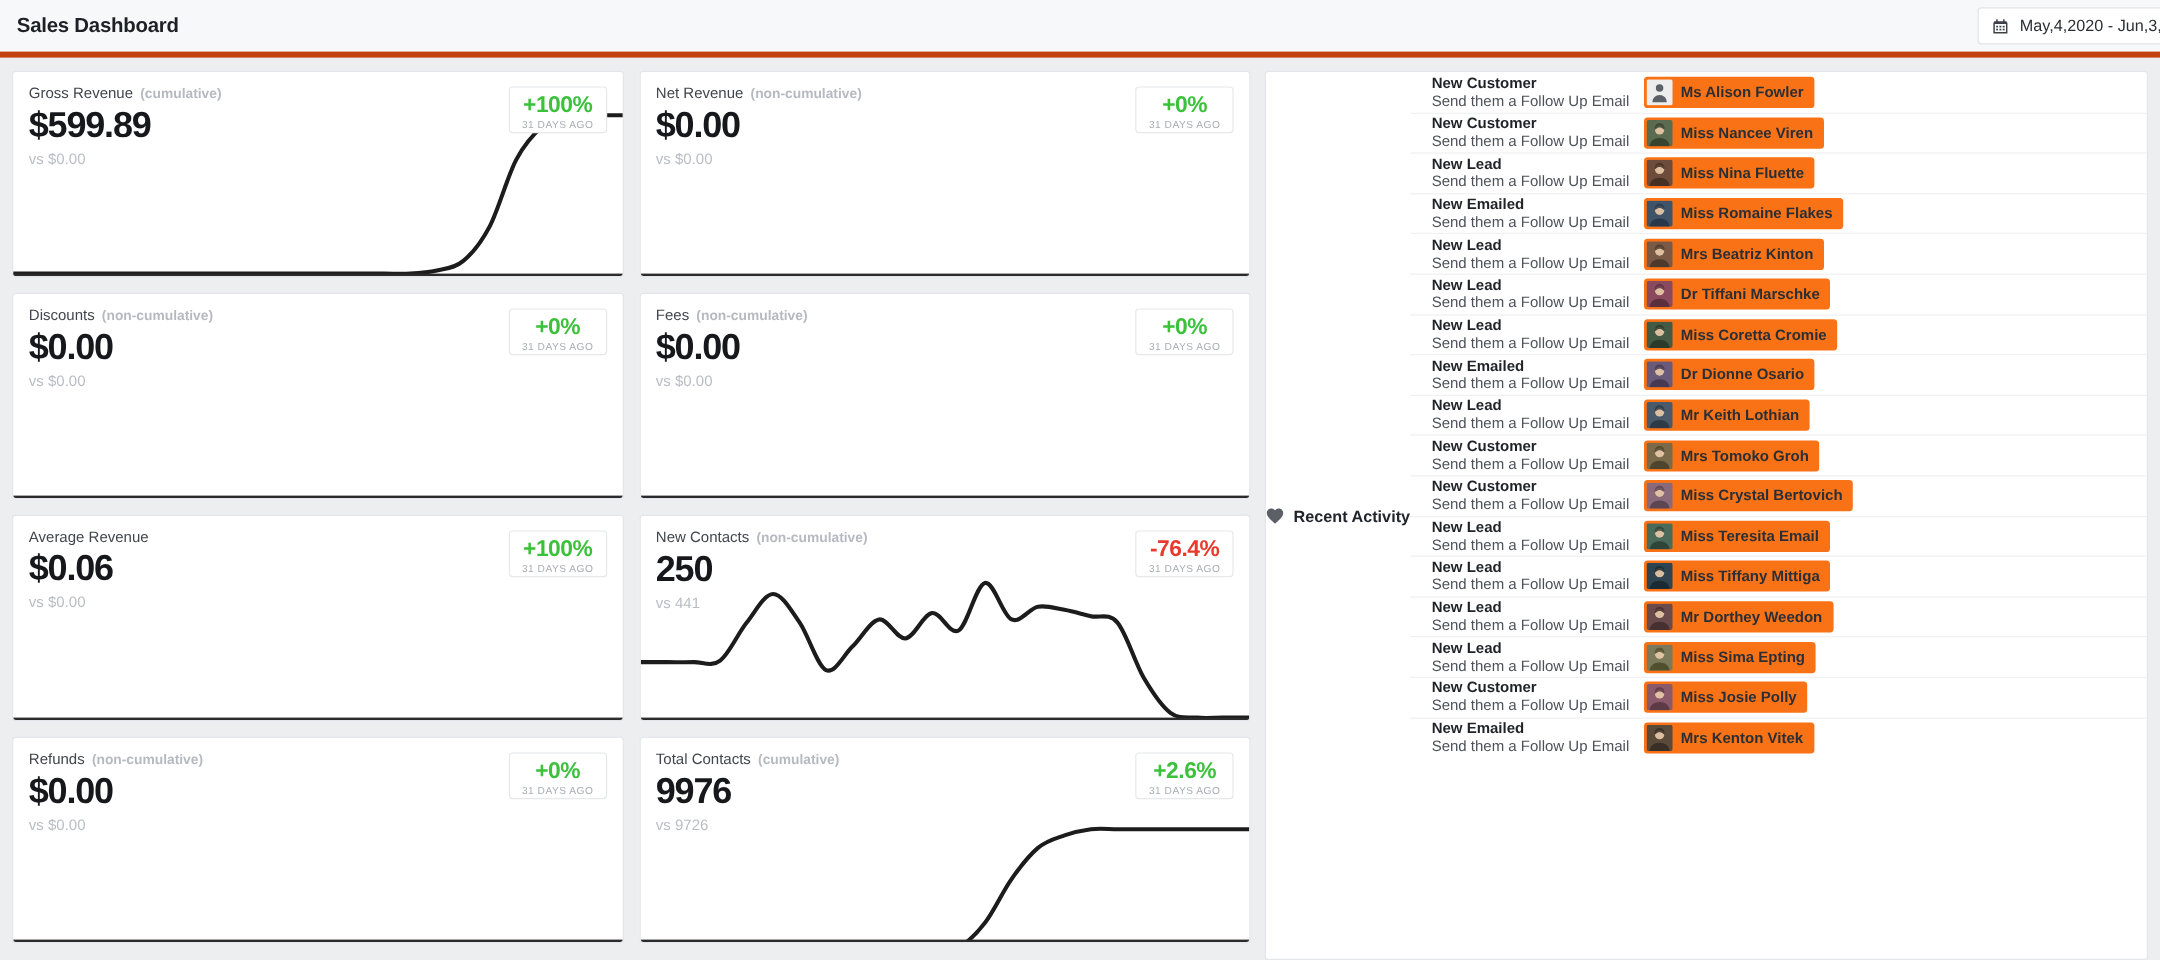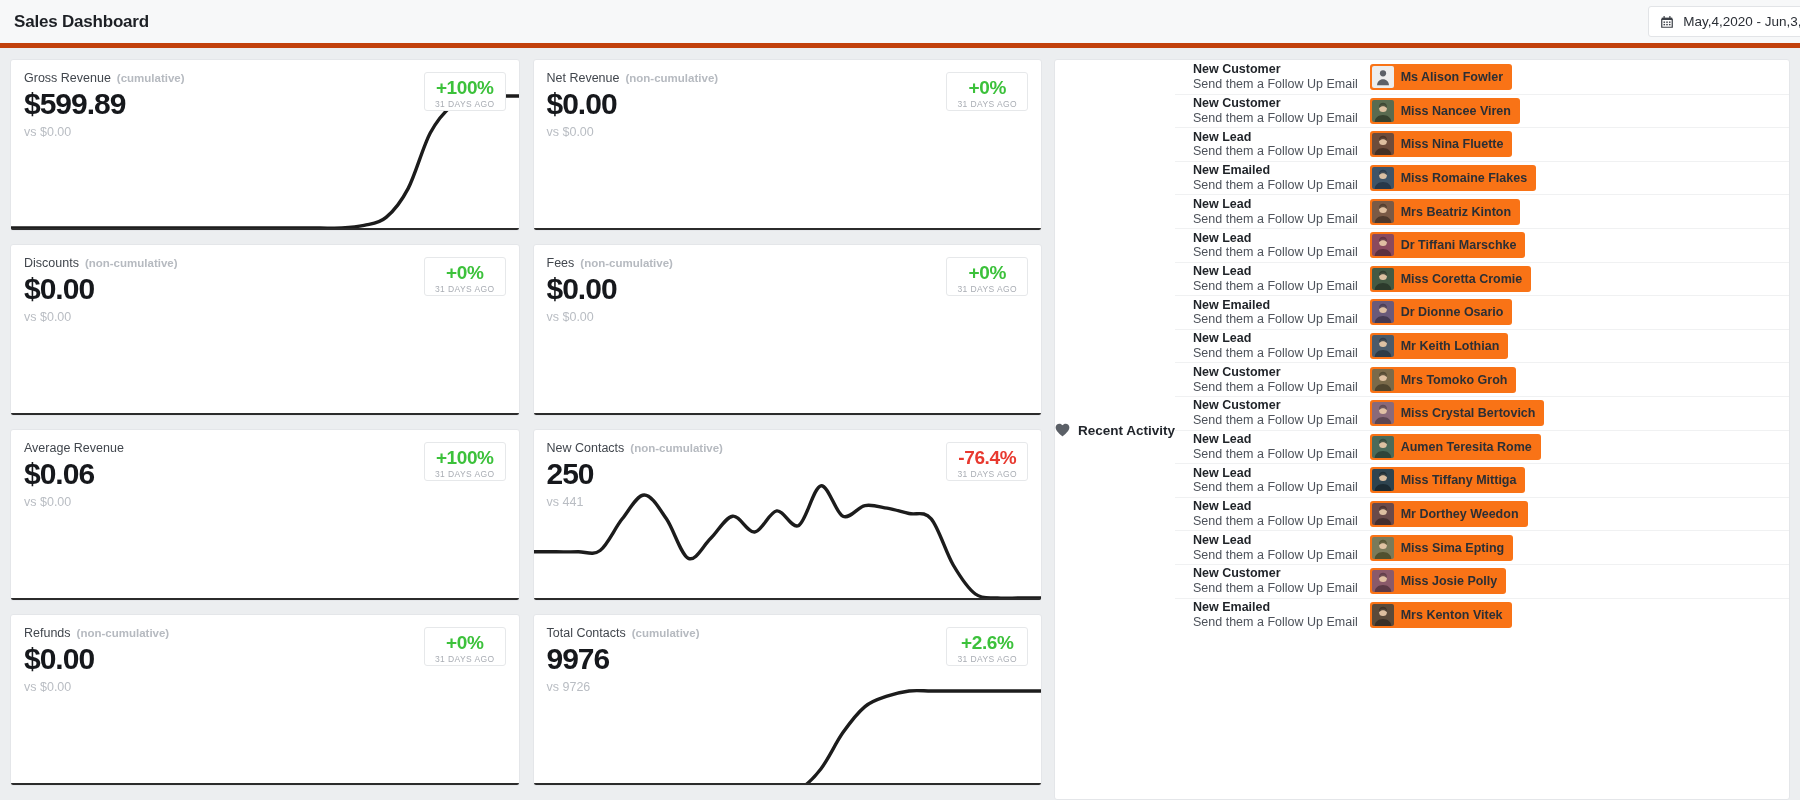--- a/index.html
+++ b/index.html
@@ -631,21 +631,21 @@
     </div>
     <div class="person-pill">
       <span class="avatar">
               <svg viewBox="0 0 24 24">
                 <rect width="24" height="24" fill="#4a6a5a"></rect>
     <circle cx="12" cy="9" r="4.2" fill="#e8c9a8" opacity="0.92"></circle>
     <path d="M3 24c0-4.6 4-7.6 9-7.6s9 3 9 7.6z" fill="#2f453a"></path>
     <path d="M7.6 7.6c0-3 2-4.6 4.4-4.6s4.4 1.6 4.4 4.6c0 .9-.5 1.2-1 .7-1-1-2-1.5-3.4-1.5s-2.4.5-3.4 1.5c-.5.5-1 .2-1-.7z" fill="#2f453a" opacity="0.85"></path>
               </svg>
             </span>
-      <span class="person-name">Aumen Teresita Rome</span>
+      <span class="person-name">Miss Teresita Email</span>
     </div>
         </div>
         <div class="act-row">
     <div class="act-text">
       <div class="act-label ">New Lead</div>
       <div class="act-sub">Send them a Follow Up Email</div>
     </div>
     <div class="person-pill">
       <span class="avatar">
               <svg viewBox="0 0 24 24">

